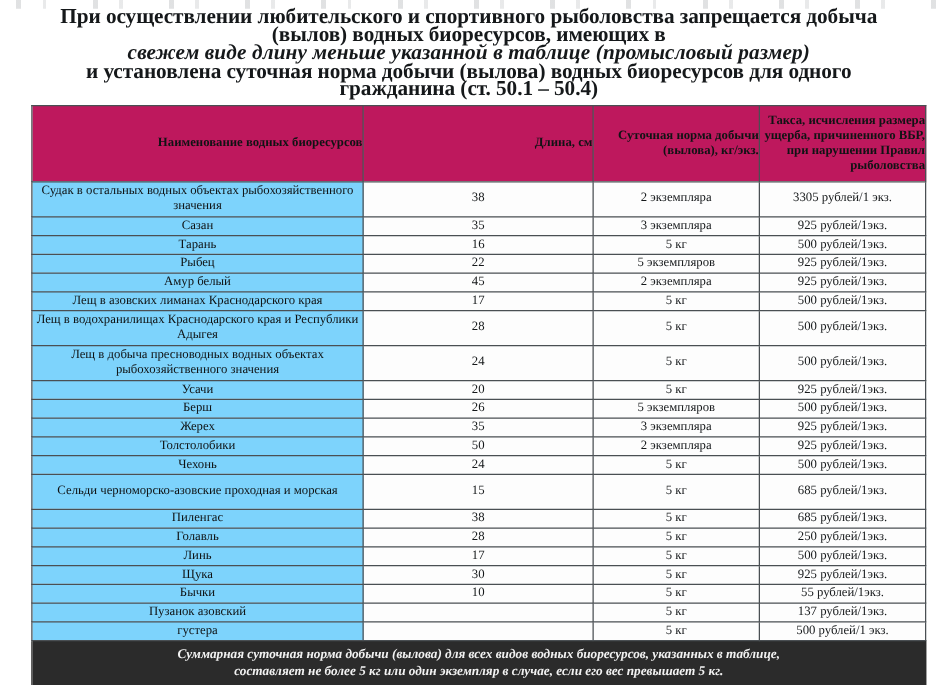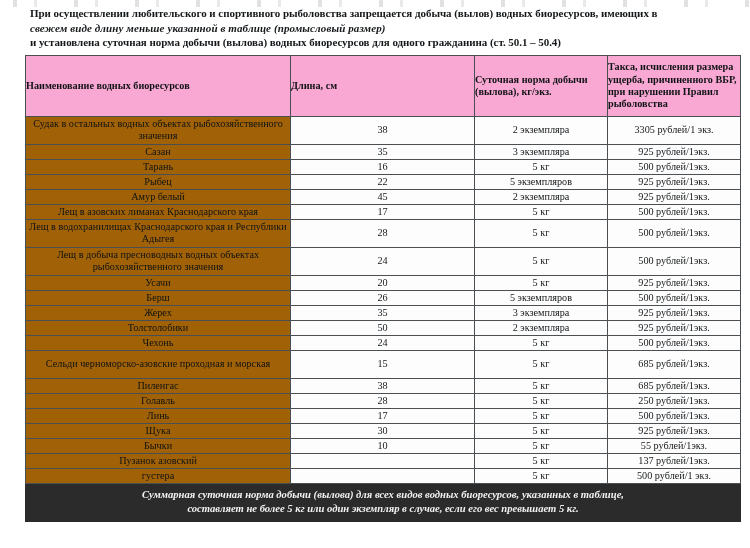--- a/index.html
+++ b/index.html
@@ -30,23 +30,23 @@
         rgba(120,125,130,0.00) 17px, rgba(120,125,130,0.00) 34px,
         rgba(120,125,130,0.22) 34px, rgba(120,125,130,0.22) 37px,
         rgba(120,125,130,0.00) 37px, rgba(120,125,130,0.00) 61px);
     opacity: .75;
     pointer-events: none;
   }
 
   
   .doc-heading {
     padding: 6px 30px 0 30px;
-    text-align: left;
+    text-align: center;
     font-weight: bold;
-    font-size: 11px;
+    font-size: 17px;
     line-height: 14.6px;
     letter-spacing: -0.05px;
   }
   .doc-heading .hl { display: block; }
   .doc-heading .hl.l2 { letter-spacing: 0.1px; font-style: italic; }
 
   
   .table-wrap {
     margin: 5px 10px 0 25px;
     width: 715px;
@@ -61,41 +61,41 @@
     padding: 0;
     vertical-align: middle;
   }
   
   col.c-name   { width: 265px; }
   col.c-len    { width: 184px; }
   col.c-norm   { width: 133px; }
   col.c-tax    { width: 133px; }
 
   thead th {
-    background: #f9a8d4;
+    background: #be185d;
     font-weight: bold;
     font-size: 10.2px;
     line-height: 12.2px;
-    text-align: left;
+    text-align: right;
     height: 60px;
     padding: 2px 3px;
     color: #101314;
   }
   thead th.h-name { vertical-align: middle; }
   thead th.h-len  { vertical-align: middle; margin-left: 28px; }
 
   tbody td {
     font-size: 10.2px;
     line-height: 12.3px;
     text-align: center;
     height: 14px;
     padding: 1px 3px;
   }
   tbody td.name {
-    background: #a16207;
+    background: #7dd3fc;
     color: #0f1213;
   }
   tbody td.len,
   tbody td.norm,
   tbody td.tax {
     background: #fdfdfd;
   }
   tbody tr.tall td { height: 27px; }
 
   

